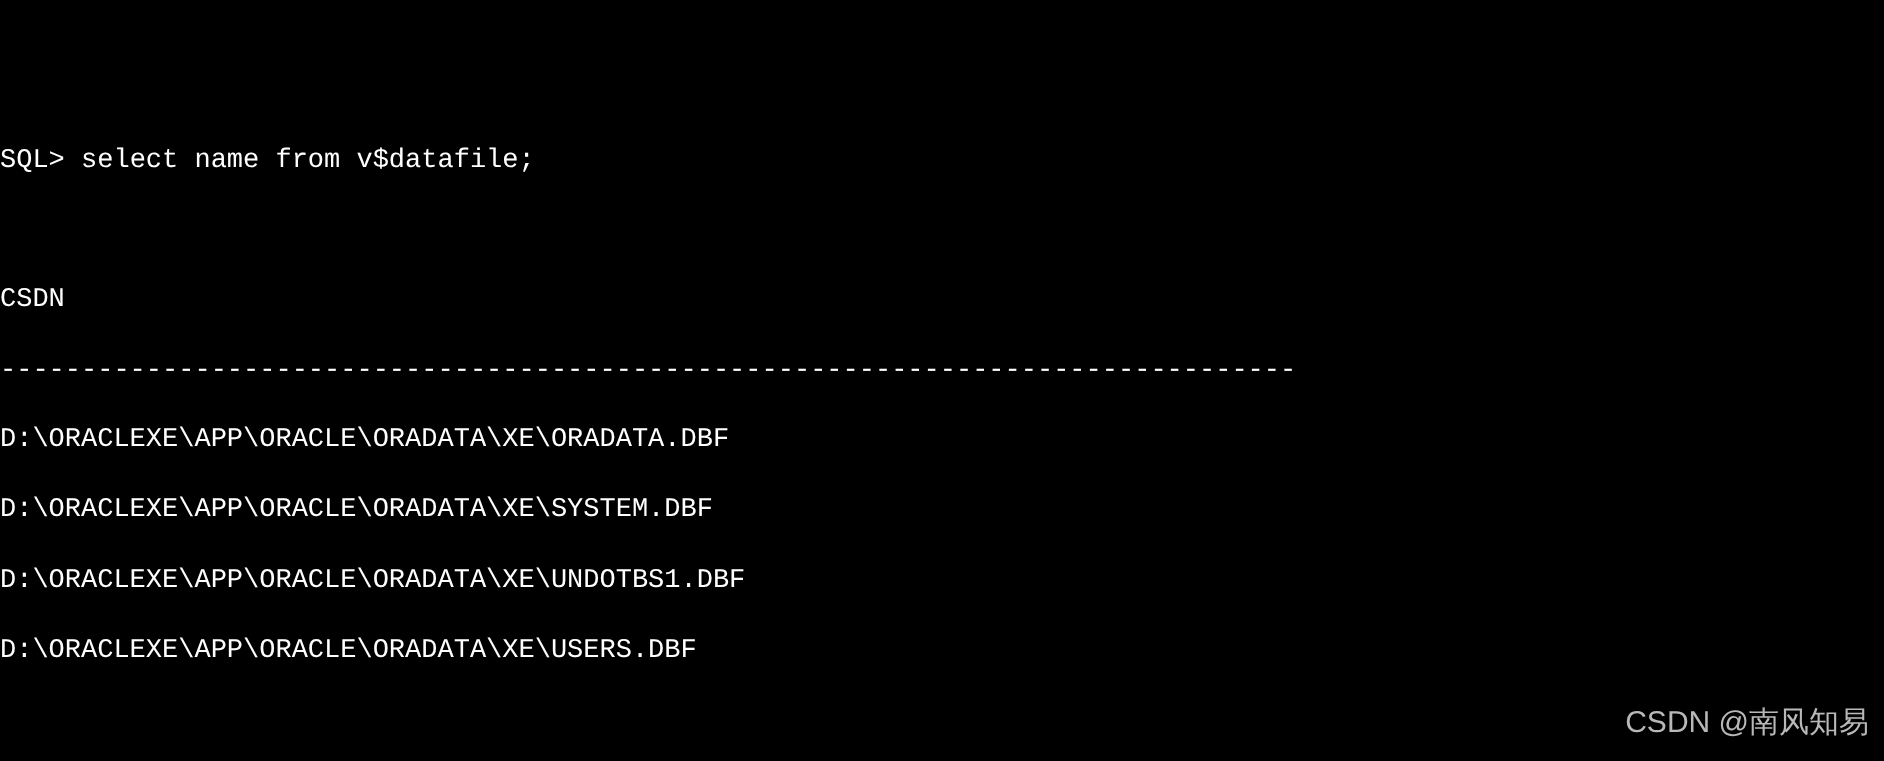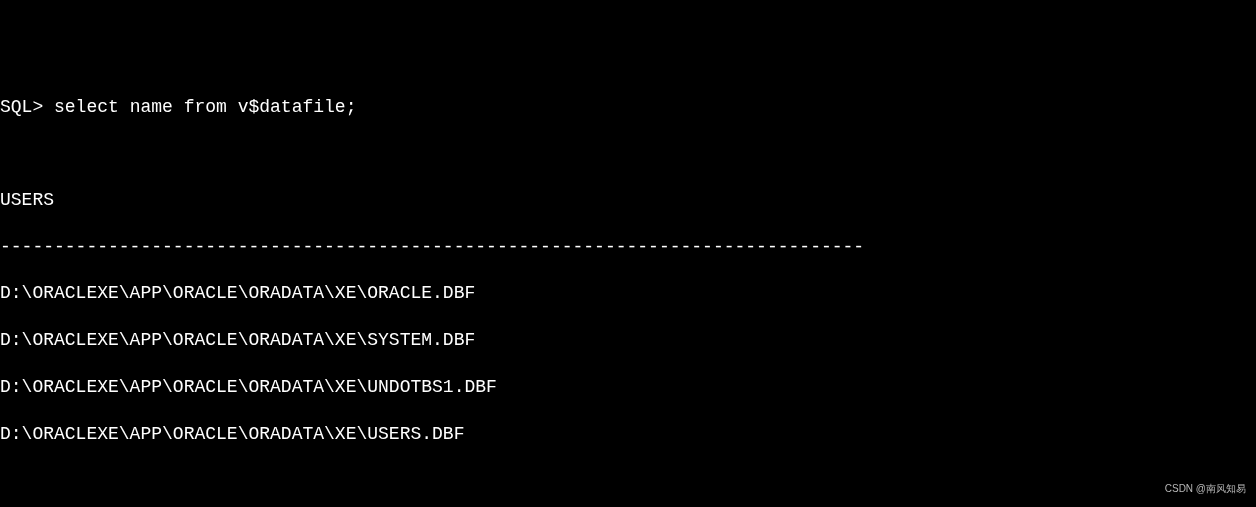--- a/index.html
+++ b/index.html
@@ -22,35 +22,35 @@
     }
     .line {
       display: block;
       min-height: 23px;
     }
     .watermark {
       position: absolute;
       bottom: 12px;
       right: 10px;
       color: #b8b8b8;
-      font-size: 10px;
+      font-size: 20px;
       font-family: "Microsoft YaHei", sans-serif;
       white-space: nowrap;
     }
   </style>
 </head>
 <body>
 
 
 
 <span class="line"><span>SQL&gt; </span><span>select name from v$datafile;</span></span>
 <span class="line"></span>
-<span class="line">USERS</span>
+<span class="line">CSDN</span>
 <span class="line">--------------------------------------------------------------------------------</span>
-<span class="line">D:\ORACLEXE\APP\ORACLE\ORADATA\XE\ORACLE.DBF</span>
+<span class="line">D:\ORACLEXE\APP\ORACLE\ORADATA\XE\ORADATA.DBF</span>
 <span class="line">D:\ORACLEXE\APP\ORACLE\ORADATA\XE\SYSTEM.DBF</span>
 <span class="line">D:\ORACLEXE\APP\ORACLE\ORADATA\XE\UNDOTBS1.DBF</span>
 <span class="line">D:\ORACLEXE\APP\ORACLE\ORADATA\XE\USERS.DBF</span>
 <span class="line"></span>
 
 
 
 
 
 

